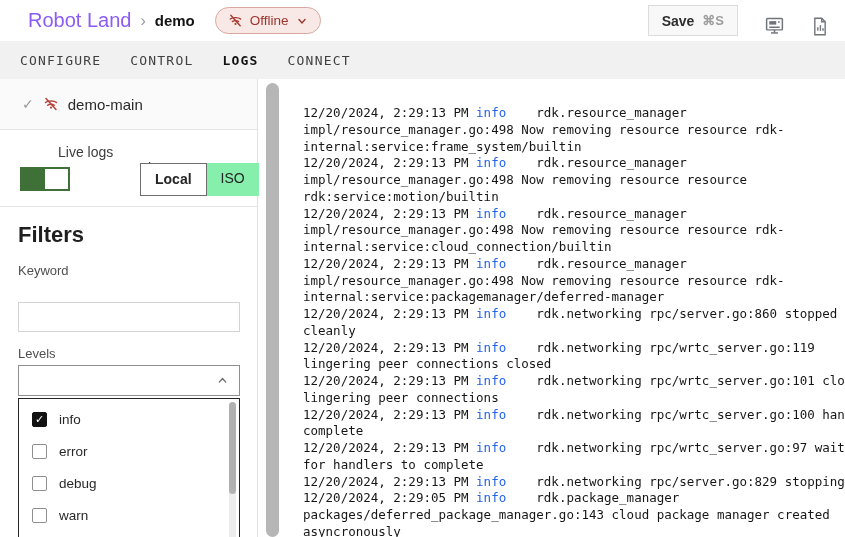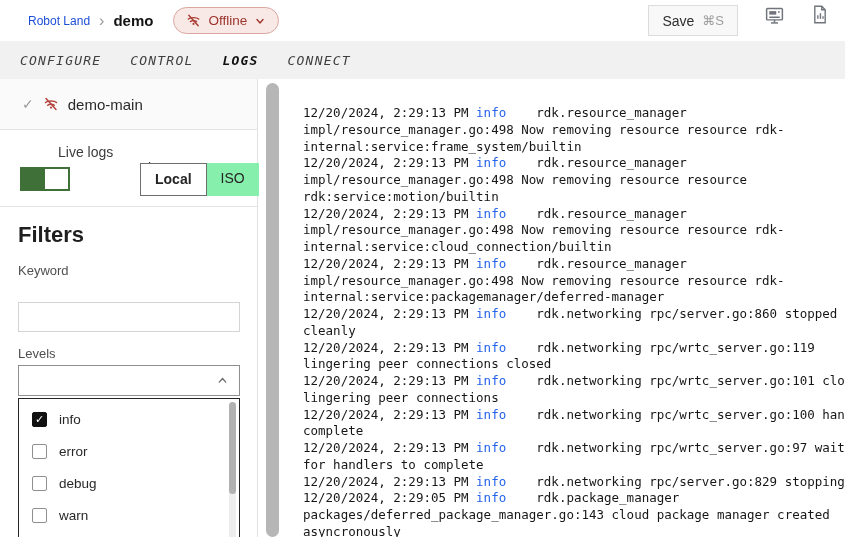--- a/index.html
+++ b/index.html
@@ -1,38 +1,38 @@
 <!DOCTYPE html>
 <html><head>
 <meta charset="utf-8">
 <style>
   * { margin:0; padding:0; box-sizing:border-box; }
   html,body { width:845px; height:537px; overflow:hidden; background:#fff;
               font-family:"Liberation Sans", sans-serif; }
 
   
   .header { height:41px; display:flex; align-items:center; padding:0 16px 0 28px; background:#fff; }
-  .crumb-org { font-size:12px; color:#1d4ed8; }
+  .crumb-org { font-size:20px; color:#8b5cf6; }
   .crumb-sep { font-size:16px; color:#9a9a9a; margin:0 9px; }
   .crumb-machine { font-size:15px; font-weight:bold; color:#131313; }
   .status-pill { margin-left:20px; display:inline-flex; align-items:center; gap:7px;
                  height:27px; padding:4px 12px; border-radius:14px;
                  background:#f9e9e6; border:1px solid #d9a79f; cursor:pointer; }
   .status-pill .lbl { font-size:13.5px; color:#9c342c; font-weight:500; }
-  .header-right { margin-left:auto; display:flex; align-items:flex-start; gap:26px; }
+  .header-right { margin-left:auto; display:flex; align-items:flex-end; gap:26px;font-weight:bold; }
   .save-btn { display:inline-flex; align-items:center; gap:8px; height:31px; padding:0 13px;
               background:#f8f8f8; border:1px solid #dcdcdc; cursor:pointer; }
   .save-btn .s { font-size:14px; color:#2e2e2e; }
   .save-btn .k { font-size:13px; color:#9d9d9d; }
   .hicon { color:#70757c; display:inline-flex; cursor:pointer; }
 
   
   .tabbar { height:38px; background:#f1f1f1; display:flex; align-items:center; padding-left:20px; gap:29px; }
   .tab { font-family:"DejaVu Sans Mono", monospace; font-size:13px; letter-spacing:1.2px;
-         color:#3f3f3f; cursor:pointer; padding:4px 0;font-style:italic; }
+         color:#3f3f3f; cursor:pointer; padding:4px 0; }
   .tab.active { font-weight:bold; color:#111; }
 
   
   .content { position:relative; height:458px; }
 
   .sidebar { position:absolute; left:0; top:0; bottom:0; width:258px; background:#fff;
              border-right:1px solid #e2e2e2; }
   .part-row { height:51px; background:#fafafa; border-bottom:1px solid #e4e4e4;
               display:flex; align-items:center; padding-left:22px; gap:9px; cursor:pointer; }
   .part-check { color:#9a9a9a; font-size:14px; }

